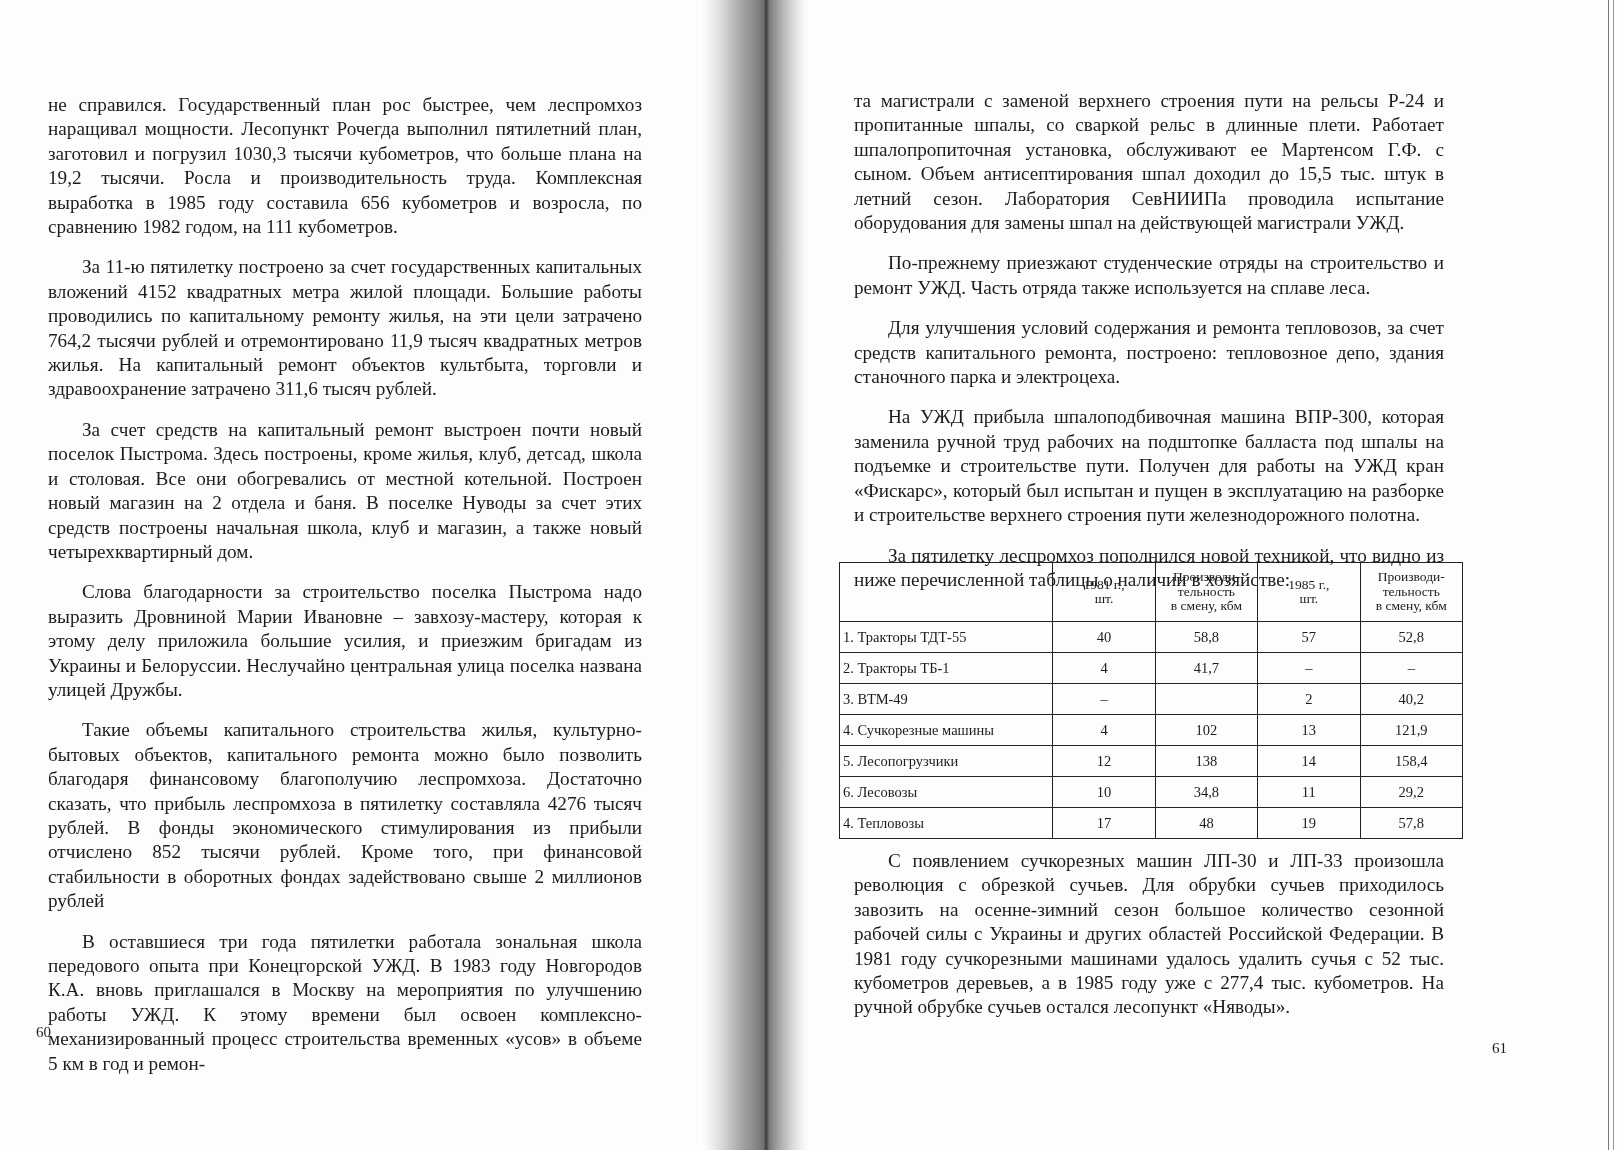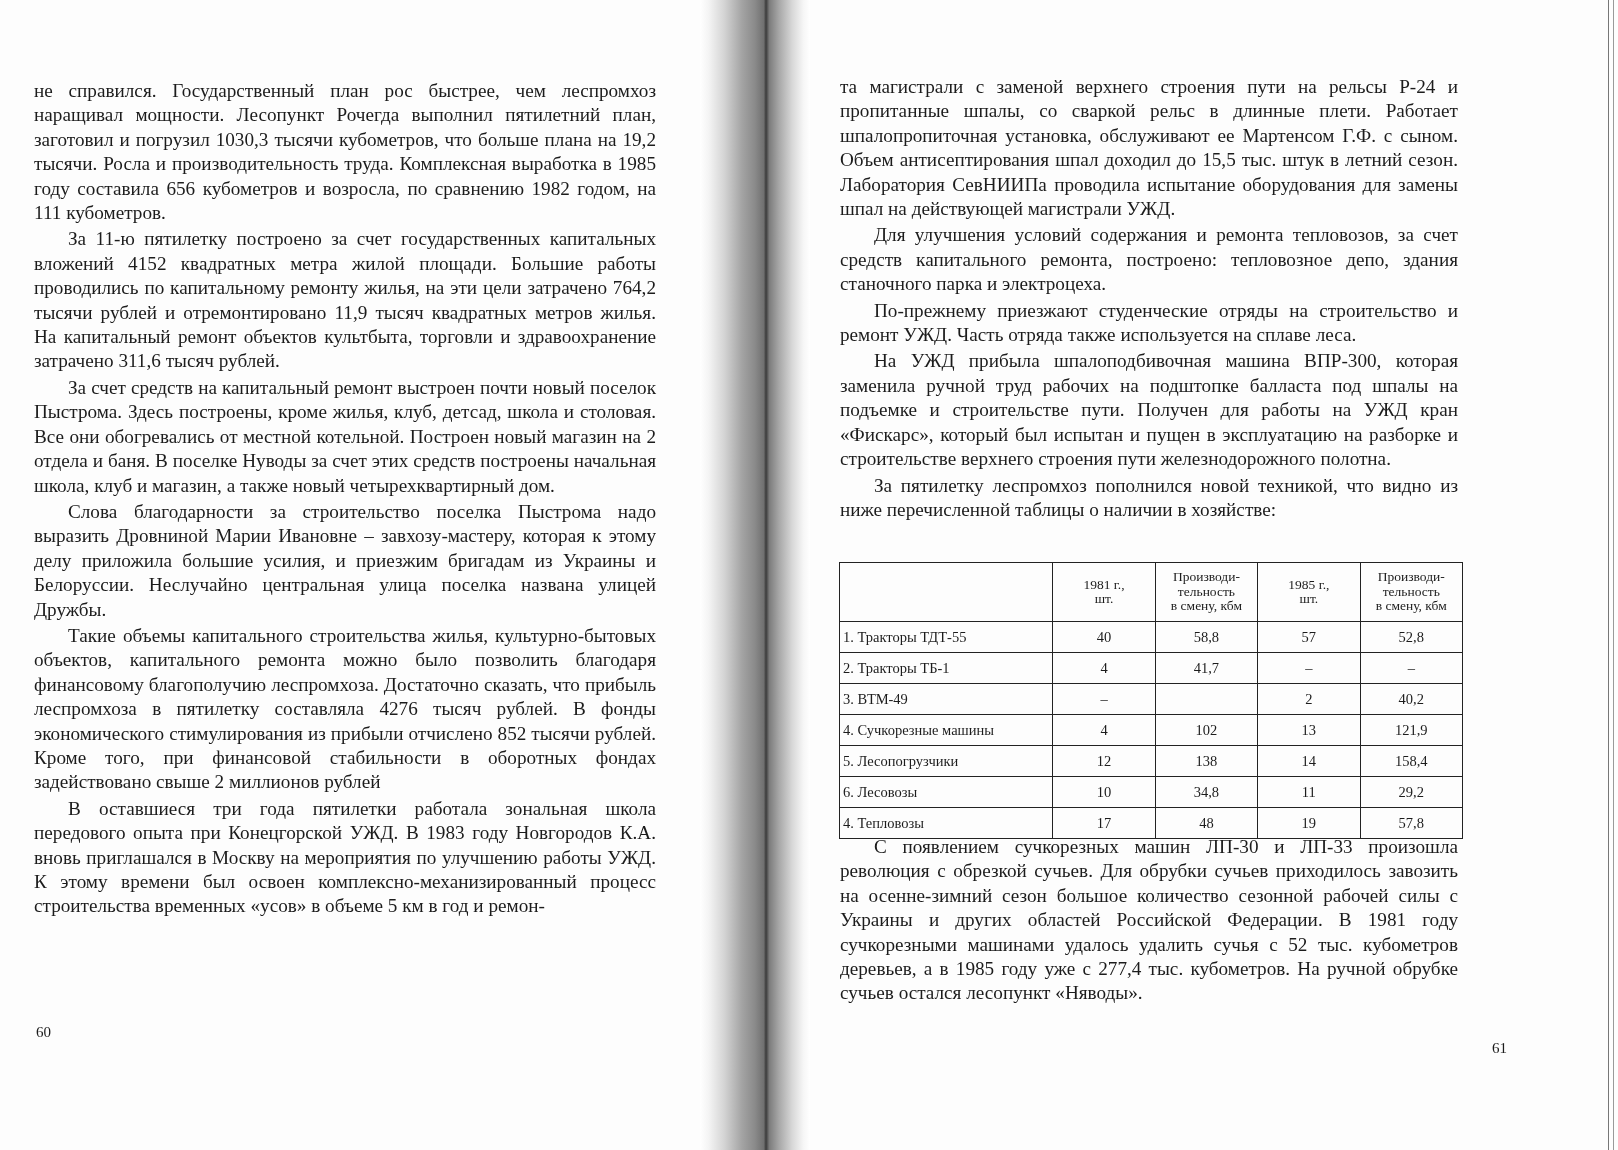--- a/index.html
+++ b/index.html
@@ -19,21 +19,21 @@
         #707070 58%, #3a3a3a 60%, #7c7c7c 63%, #a8a8a8 72%, #d8d8d8 84%, #f6f6f6 94%, #ffffff 100%);
     }
     .right-edge {
       position: absolute; right: 4px; top: 0; width: 4px; height: 1150px;
       border-left: 1px solid #777; border-right: 1px solid #999;
     }
     .text-col {
       position: absolute; font-size: 19.2px; line-height: 24.4px;
       text-align: justify; hyphens: manual;
     }
-    .text-col p { margin: 2px; }
+    .text-col p { margin: 16px; }
     .text-col p.indent { text-indent: 34px; }
     .text-col p.last-line-left { text-align-last: left; }
     .left-col { left: 32px; top: 77px; width: 626px; }
     .right-col { left: 838px; top: 73px; width: 622px; }
     .page-num { position: absolute; font-size: 15px; top: 1024px; }
     .pn-left { left: 36px; }
     .pn-right { left: 1492px; margin-top: 16px; }
 
     table.equip {
       position: absolute; left: 839px; top: 562px; width: 624px;
@@ -63,22 +63,22 @@
   <p class="indent">За 11-ю пятилетку построено за счет государственных капитальных вложений 4152 квадратных метра жилой площади. Большие работы проводились по капитальному ремонту жилья, на эти цели затрачено 764,2 тысячи рублей и отремонтировано 11,9 тысяч квадратных метров жилья. На капитальный ремонт объектов культбыта, торговли и здравоохранение затрачено 311,6 тысяч рублей.</p>
   <p class="indent">За счет средств на капитальный ремонт выстроен почти новый поселок Пыстрома. Здесь построены, кроме жилья, клуб, детсад, школа и столовая. Все они обогревались от местной котельной. Построен новый магазин на 2 отдела и баня. В поселке Нyводы за счет этих средств построены начальная школа, клуб и магазин, а также новый четырехквартирный дом.</p>
   <p class="indent">Слова благодарности за строительство поселка Пыстрома надо выразить Дровниной Марии Ивановне – завхозу-мастеру, которая к этому делу приложила большие усилия, и приезжим бригадам из Украины и Белоруссии. Неслучайно центральная улица поселка названа улицей Дружбы.</p>
   <p class="indent">Такие объемы капитального строительства жилья, культурно-бытовых объектов, капитального ремонта можно было позволить благодаря финансовому благополучию леспромхоза. Достаточно сказать, что прибыль леспромхоза в пятилетку составляла 4276 тысяч рублей. В фонды экономического стимулирования из прибыли отчислено 852 тысячи рублей. Кроме того, при финансовой стабильности в оборотных фондах задействовано свыше 2 миллионов рублей</p>
   <p class="indent last-line-left">В оставшиеся три года пятилетки работала зональная школа передового опыта при Конецгорской УЖД. В 1983 году Новгородов К.А. вновь приглашался в Москву на мероприятия по улучшению работы УЖД. К этому времени был освоен комплексно-механизированный процесс строительства временных «усов» в объеме 5 км в год и ремон-</p>
 </div>
 <div class="page-num pn-left">60</div>
 
 <div class="text-col right-col">
   <p>та магистрали с заменой верхнего строения пути на рельсы Р-24 и пропитанные шпалы, со сваркой рельс в длинные плети. Работает шпалопропиточная установка, обслуживают ее Мартенсом Г.Ф. с сыном. Объем антисептирования шпал доходил до 15,5 тыс. штук в летний сезон. Лаборатория СевНИИПа проводила испытание оборудования для замены шпал на действующей магистрали УЖД.</p>
+  <p class="indent">По-прежнему приезжают студенческие отряды на строительство и ремонт УЖД. Часть отряда также используется на сплаве леса.</p>
   <p class="indent">Для улучшения условий содержания и ремонта тепловозов, за счет средств капитального ремонта, построено: тепловозное депо, здания станочного парка и электроцеха.</p>
-  <p class="indent">По-прежнему приезжают студенческие отряды на строительство и ремонт УЖД. Часть отряда также используется на сплаве леса.</p>
   <p class="indent">На УЖД прибыла шпалоподбивочная машина ВПР-300, которая заменила ручной труд рабочих на подштопке балласта под шпалы на подъемке и строительстве пути. Получен для работы на УЖД кран «Фискарс», который был испытан и пущен в эксплуатацию на разборке и строительстве верхнего строения пути железнодорожного полотна.</p>
   <p class="indent">За пятилетку леспромхоз пополнился новой техникой, что видно из ниже перечисленной таблицы о наличии в хозяйстве:</p>
 </div>
 
 <table class="equip">
   <thead>
     <tr>
       <th class="name"></th>
       <th class="c1">1981 г.,<br>шт.</th>
       <th class="c2">Производи-<br>тельность<br>в смену, кбм</th>

